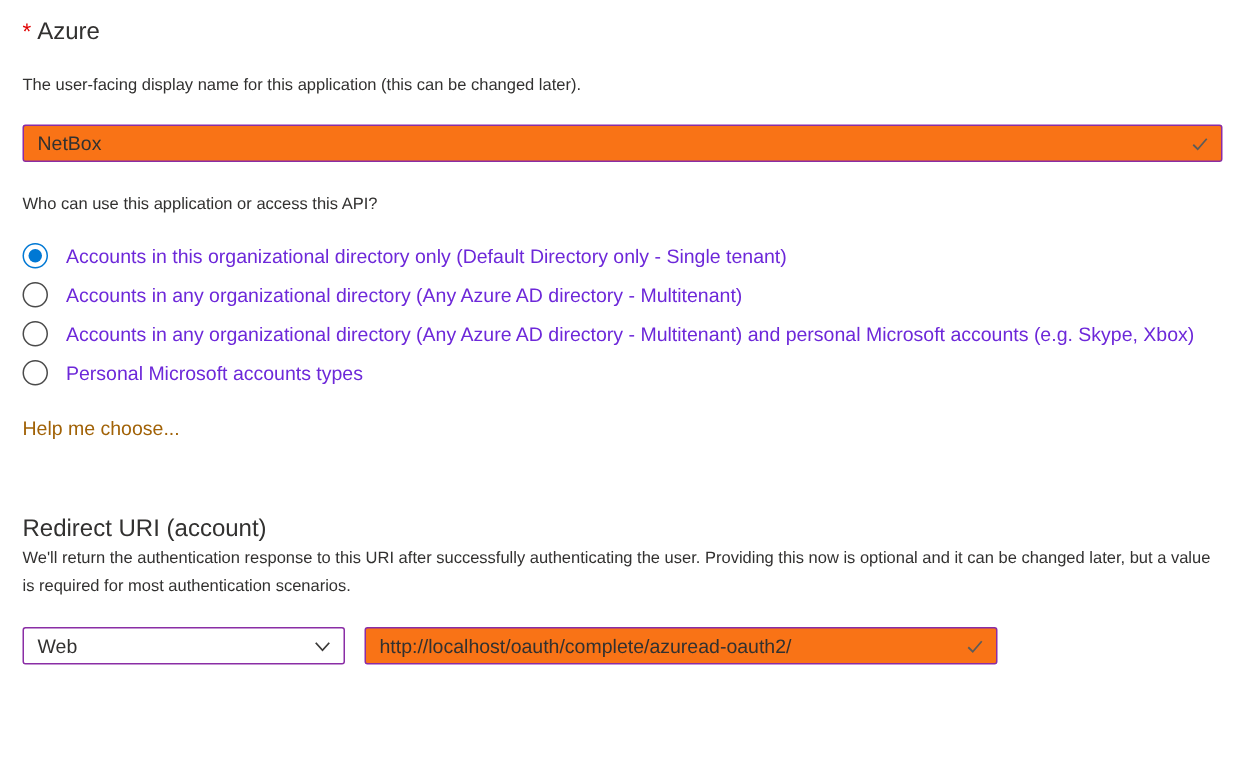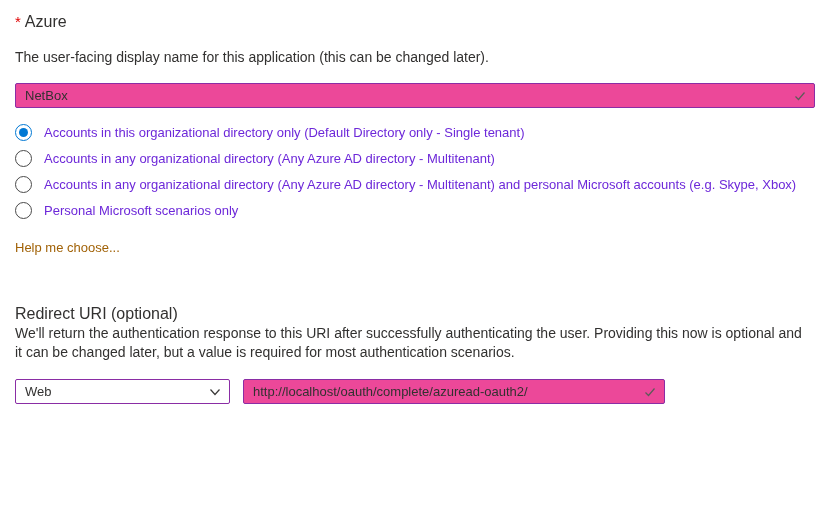--- a/index.html
+++ b/index.html
@@ -2,30 +2,30 @@
 <html><head>
 <meta charset="utf-8">
 <style>
   * { box-sizing: border-box; margin: 0; padding: 0; }
   html, body { width: 829px; height: 516px; background: #ffffff; overflow: hidden; }
   body { font-family: "Liberation Sans", sans-serif; color: #323130; }
   .page { padding: 10px 14px 0 15px; width: 829px; }
 
   .section-title { font-size: 16px; font-weight: 400; color: #323130; line-height: 20px; }
   .required-star { color: #e00000; margin-right: 4px; font-size: 15px; }
-  .body-text { font-size: 14px; color: #323130; line-height: 19px; }
+  .body-text { font-size: 11px; color: #323130; line-height: 19px; }
 
   .name-title { margin-top: 2px; }
   .name-desc { margin-top: 16px; }
 
   .input-wrap { position: relative; margin-top: 16px; }
   .text-input {
     width: 100%; height: 25px; border: 1px solid #8a2da5; border-radius: 2px;
     font-family: "Liberation Sans", sans-serif; font-size: 13px; color: #323130;
-    padding: 0 28px 0 9px; outline: none; background: #ec4899;
+    padding: 0 28px 0 9px; outline: none; background: #f97316;
   }
   .name-input-wrap { width: 800px; }
   .check-icon { position: absolute; right: 7px; top: 5px; width: 16px; height: 16px; }
   .check-icon svg { display: block; }
 
   .account-title { margin-top: 45px; }
   .who-text { margin-top: 19px; }
 
   .radio-group { margin-top: 11px; }
   .radio-row { display: flex; align-items: center; height: 26px; cursor: pointer; }
@@ -66,46 +66,47 @@
     <input class="text-input" type="text" value="NetBox" style="">
     <span class="check-icon">
       <svg width="16" height="16" viewBox="0 0 16 16">
         <polyline points="3.5,8.5 6.5,11.5 12.5,4.5" fill="none" stroke="#5d5b59" stroke-width="1.2"></polyline>
       </svg>
     </span>
   </div>
 
   
 
+  <div class="body-text who-text">Who can use this application or access this API?</div>
 
   <div class="radio-group">
     <div class="radio-row selected">
       <span class="radio-circle">
           <span class="radio-dot"></span>
         </span>
       <span class="radio-label">Accounts in this organizational directory only (Default Directory only - Single tenant)</span>
     </div>
     <div class="radio-row">
       <span class="radio-circle"></span>
       <span class="radio-label">Accounts in any organizational directory (Any Azure AD directory - Multitenant)</span>
     </div>
     <div class="radio-row">
       <span class="radio-circle"></span>
       <span class="radio-label">Accounts in any organizational directory (Any Azure AD directory - Multitenant) and personal Microsoft accounts (e.g. Skype, Xbox)</span>
     </div>
     <div class="radio-row">
       <span class="radio-circle"></span>
-      <span class="radio-label">Personal Microsoft scenarios only</span>
+      <span class="radio-label">Personal Microsoft accounts types</span>
     </div>
   </div>
 
   <a class="help-link">Help me choose...</a>
 
   
-  <div class="section-title redirect-title">Redirect URI (optional)</div>
+  <div class="section-title redirect-title">Redirect URI (account)</div>
 
   <div class="body-text redirect-desc">We'll return the authentication response to this URI after successfully authenticating the user. Providing this now is optional and it can be changed later, but a value is required for most authentication scenarios.</div>
 
   <div class="uri-row">
     <div class="platform-select">
       <span>Web</span>
       <span class="chevron-icon">
         <svg width="14" height="14" viewBox="0 0 14 14">
           <polyline points="2.5,4.5 7,9.5 11.5,4.5" fill="none" stroke="#3b3a39" stroke-width="1.2"></polyline>
         </svg>

